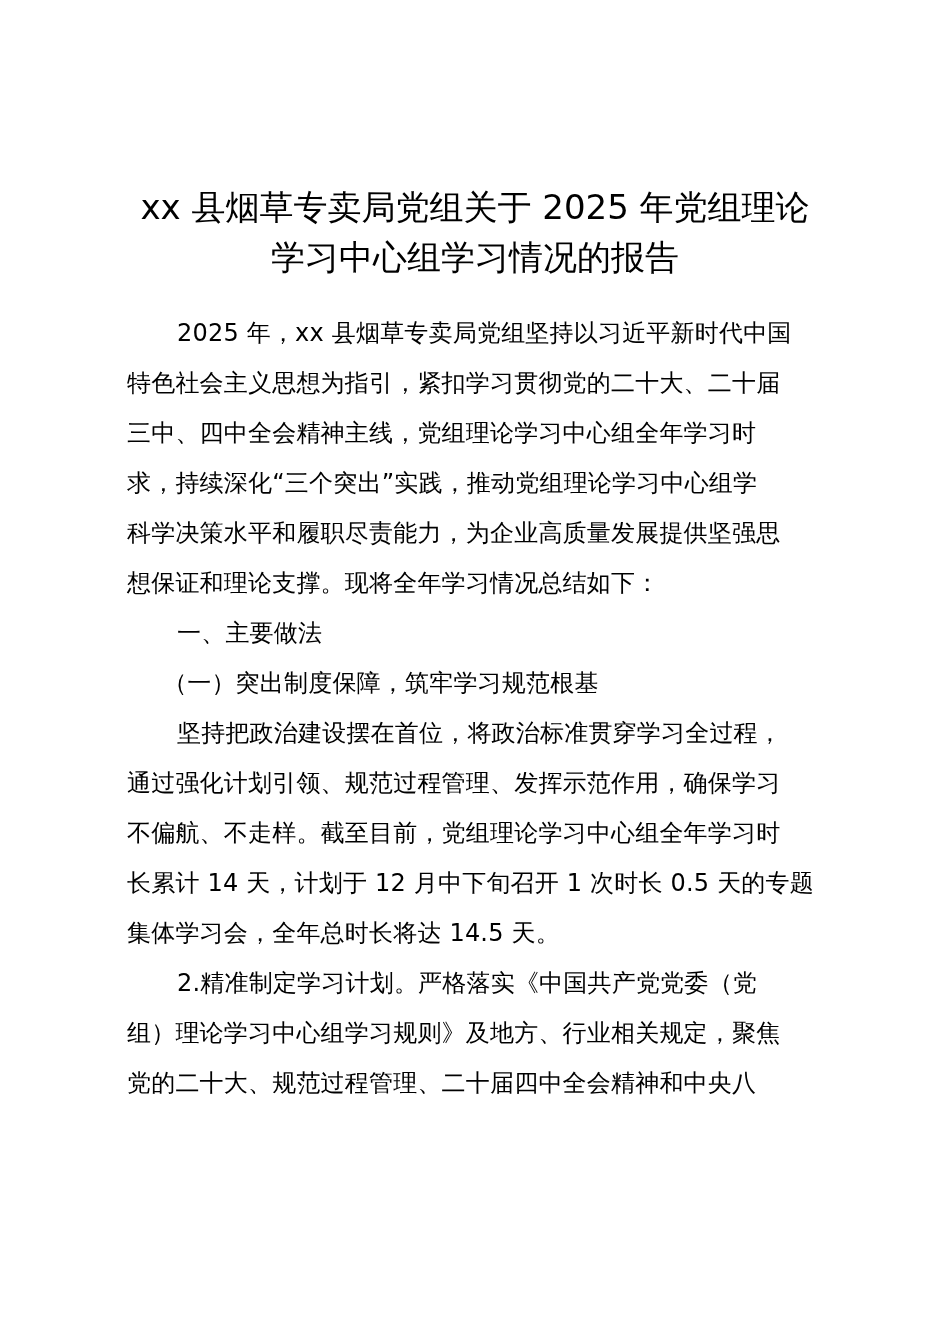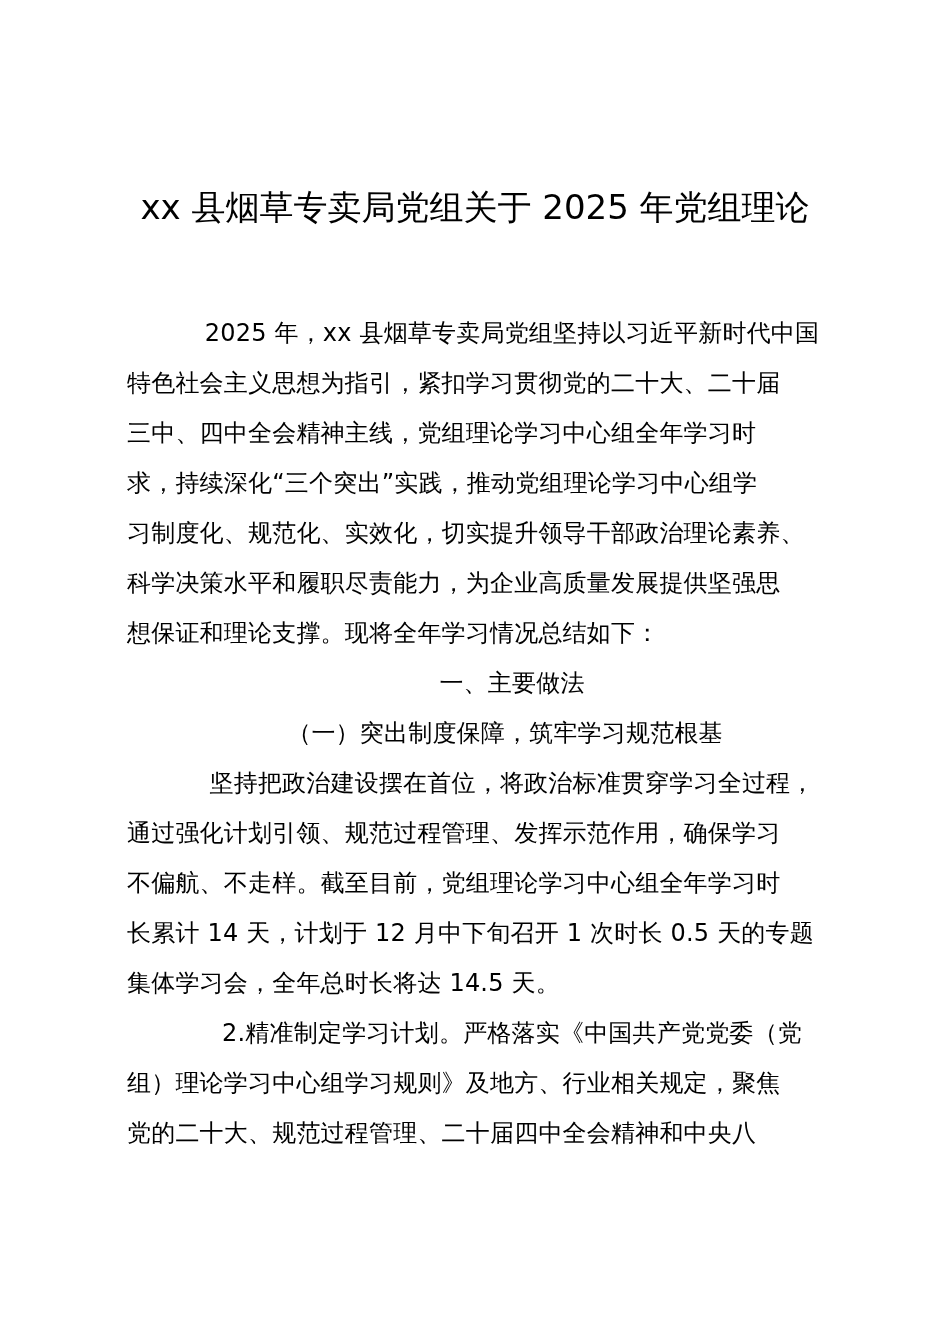--- a/index.html
+++ b/index.html
@@ -42,40 +42,40 @@
       width: 720px;
     }
     .line {
       display: block;
       white-space: nowrap;
       font-size: 24px;
       height: 50px;
       line-height: 50px;
       letter-spacing: 0.2px;
     }
-    .indent { padding-left: 50px; text-align: center; }
+    .indent { padding-left: 50px; }
     .bold { font-weight: normal; }
   </style>
 </head>
 <body>
 
 <div class="page">
 
   <h1 class="title">
     <span class="tl">xx 县烟草专卖局党组关于 2025 年党组理论</span>
+    <span class="tl">学习中心组学习情况的报告</span>
   </h1>
 
   <div class="body">
 
     <div>
       <span class="line indent">2025 年，xx 县烟草专卖局党组坚持以习近平新时代中国</span>
       <span class="line">特色社会主义思想为指引，紧扣学习贯彻党的二十大、二十届</span>
       <span class="line">三中、四中全会精神主线，党组理论学习中心组全年学习时</span>
       <span class="line">求，持续深化“三个突出”实践，推动党组理论学习中心组学</span>
-      <span class="line">习制度化、规范化、实效化，切实提升领导干部政治理论素养、</span>
       <span class="line">科学决策水平和履职尽责能力，为企业高质量发展提供坚强思</span>
       <span class="line">想保证和理论支撑。现将全年学习情况总结如下：</span>
     </div>
 
     <div>
       <span class="line indent">一、主要做法</span>
     </div>
 
     <div>
       <span class="line indent bold" style="padding-left:36px;">（一）突出制度保障，筑牢学习规范根基</span>

